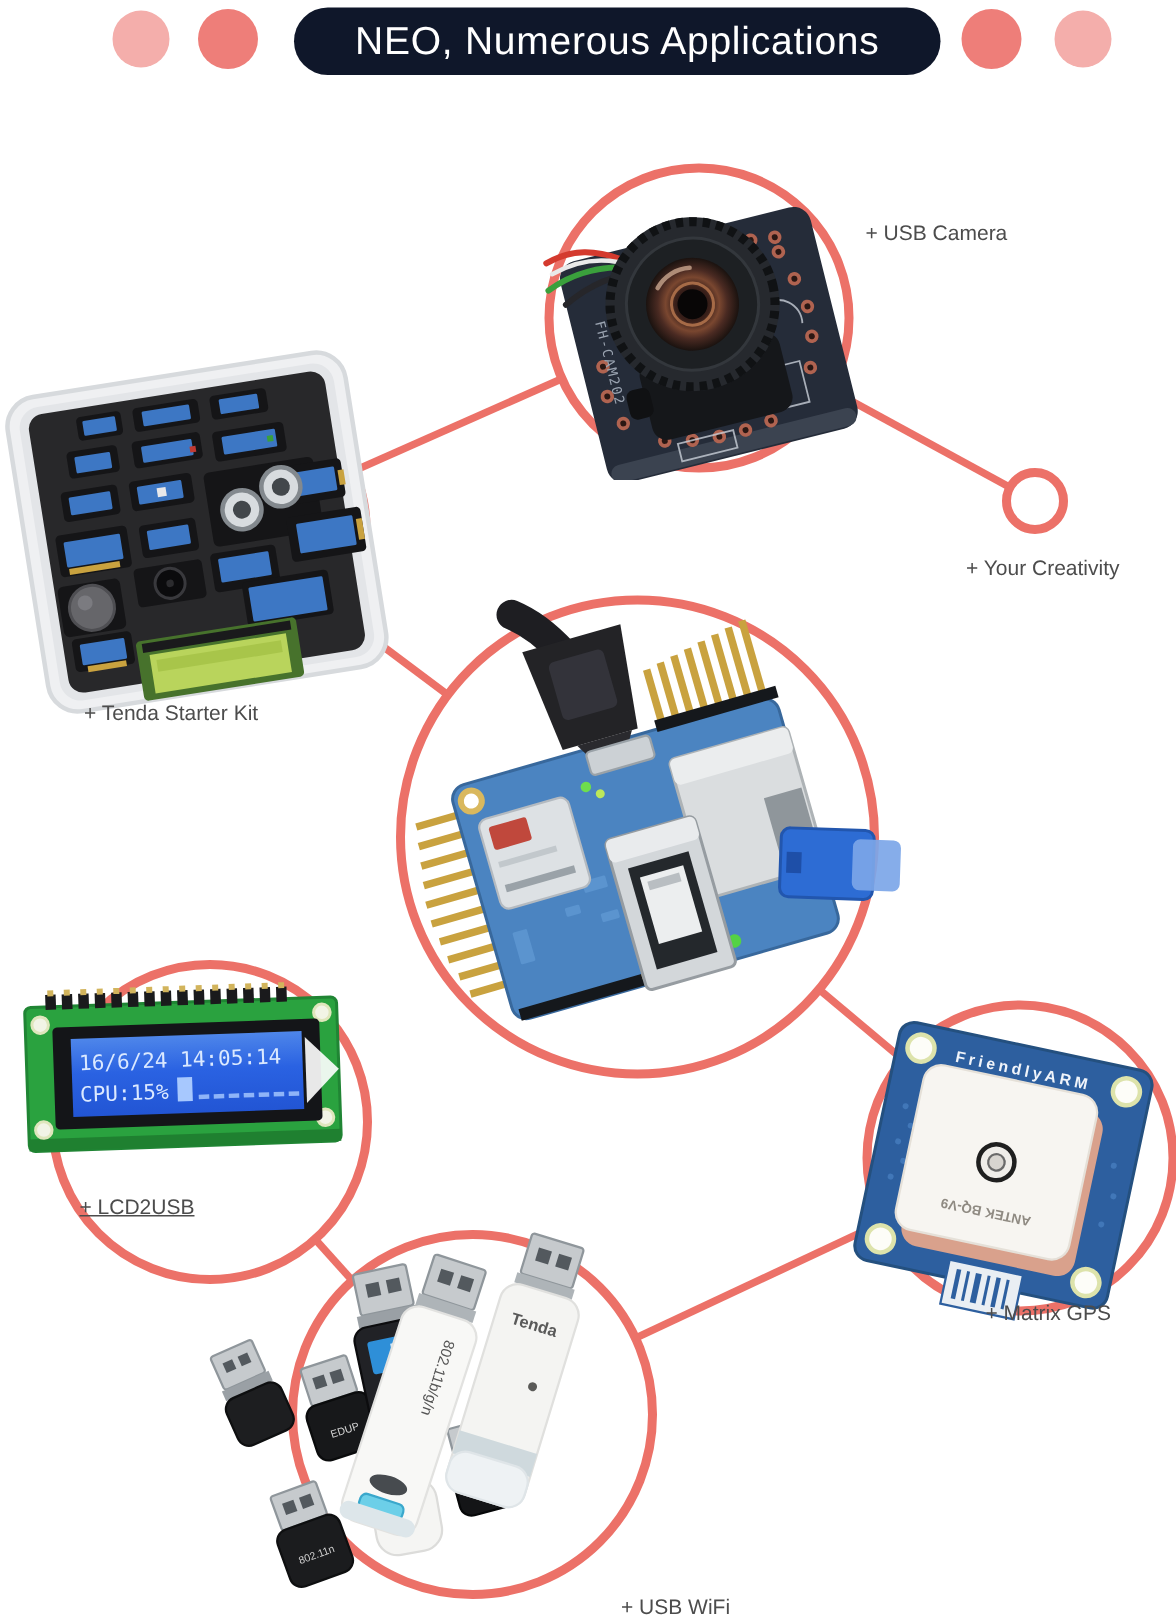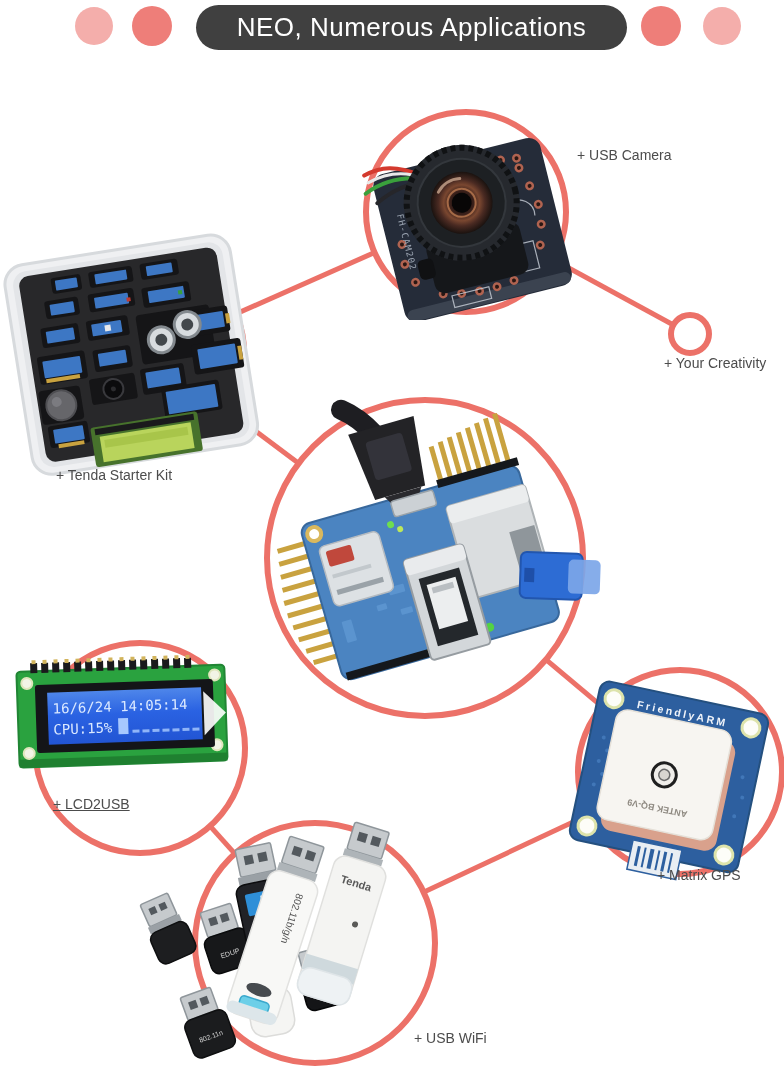--- a/index.html
+++ b/index.html
@@ -4,21 +4,21 @@
 <style>
   html,body{margin:0;padding:0;background:#ffffff;}
   .canvas{
     position:relative;width:784px;height:1078px;background:#ffffff;overflow:hidden;
     font-family:"Liberation Sans", sans-serif;
   }
   .abs{position:absolute;}
   #bg-svg{position:absolute;left:0;top:0;}
   .banner{
     position:absolute;left:196px;top:5px;width:431px;height:45px;
-    background:#404040;border-radius:23px;color:#ffffff;
+    background:#0f172a;border-radius:23px;color:#ffffff;
     display:flex;align-items:center;justify-content:center;
     font-size:26px;letter-spacing:0.5px;
   }
   .deco{position:absolute;border-radius:50%;}
   .deco.light{background:#F4AEAB;}
   .deco.dark{background:#EE7E79;}
   .node-label{
     position:absolute;color:#4C4C4C;font-size:14px;white-space:nowrap;
   }
   svg text{user-select:none;}
@@ -458,19 +458,19 @@
       <rect x="-2" y="28" width="40" height="7" fill="#AEB4B8"></rect>
       <rect x="-8" y="35" width="54" height="145" rx="12" fill="#F4F4F2" stroke="#E0E0DE" stroke-width="1.5"></rect>
       <text x="19" y="62" text-anchor="middle" font-size="11" font-weight="bold" fill="#5A5A5A">Tenda</text>
       <circle cx="30" cy="98" r="3" fill="#5A5A58"></circle>
       <rect x="-8" y="140" width="54" height="16" fill="#CFD9DD"></rect>
       <rect x="-8" y="152" width="54" height="28" rx="11" fill="#EEF2F4" stroke="#DFE5E8" stroke-width="1.5"></rect>
     </g>
   </svg>
 
   <div class="node-label" style="left:577px;top:147px;">+ USB Camera</div>
-  <div class="node-label" style="left:644px;top:355px;margin-left:20px;">+ Your Creativity</div>
+  <div class="node-label" style="left:644px;top:370px;">+ Your Creativity</div>
   <div class="node-label" style="left:56px;top:467px;">+ Tenda Starter Kit</div>
   <div class="node-label" style="left:53px;top:796px;text-decoration:underline;">+ LCD2USB</div>
   <div class="node-label" style="left:617px;top:867px;margin-left:40px;">+ Matrix GPS</div>
-  <div class="node-label" style="left:414px;top:1030px;">+ USB WiFi</div>
+  <div class="node-label" style="left:414px;top:1063px;">+ USB WiFi</div>
 
 </div>
 
 </body></html>

